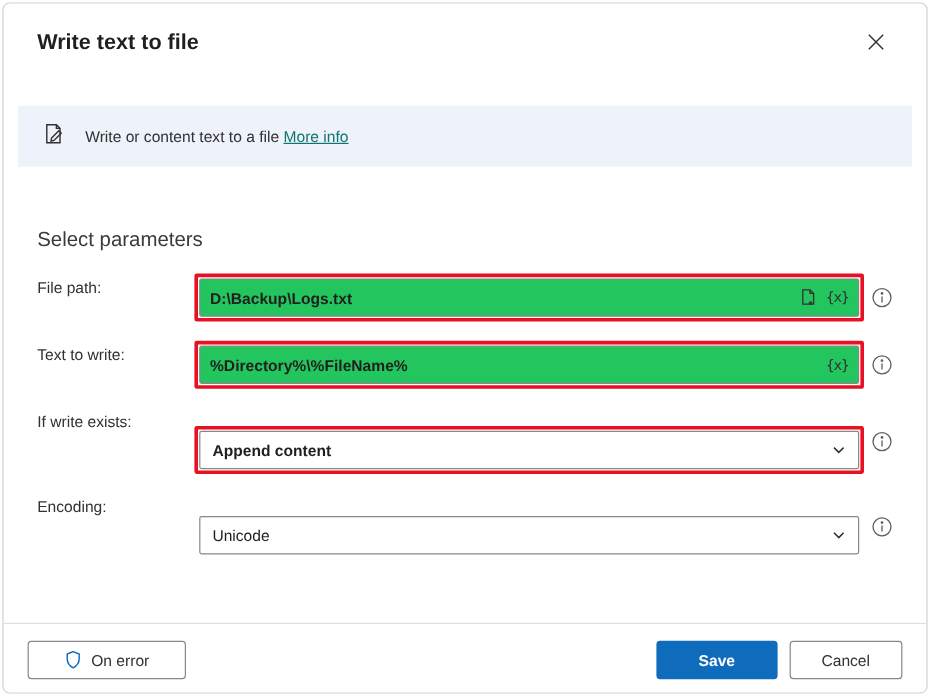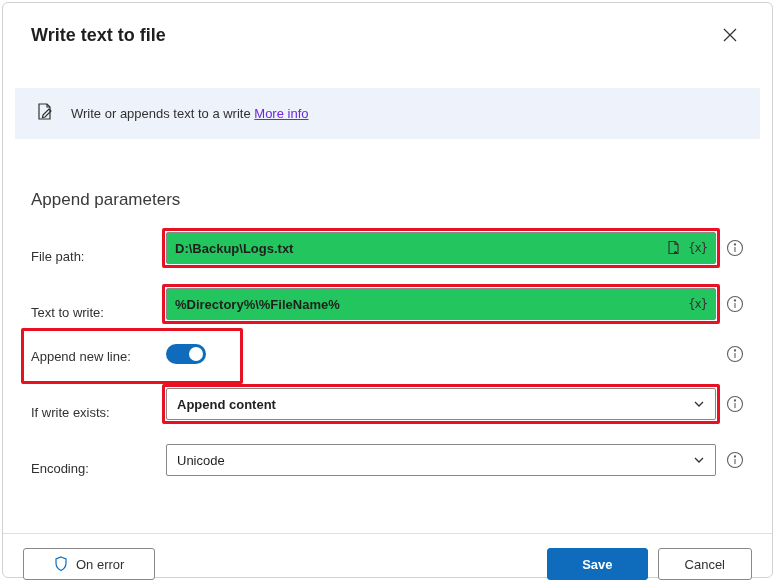--- a/index.html
+++ b/index.html
@@ -52,36 +52,36 @@
       gap: 16px;
     }
     .info-banner .banner-icon {
       flex-shrink: 0;
       color: #323130;
     }
     .info-banner .banner-text {
       color: #323130;
     }
     .info-banner a {
-      color: #6d28d9;
+      color: #0f766e;
       text-decoration: underline;
     }
     .content {
       flex: 1;
       padding: 28px 28px 10px 28px;
     }
     .section-title {
       font-size: 17px;
       font-weight: 400;
       color: #3b3a39;
       margin-bottom: 22px;
     }
     .param-row {
       display: flex;
-      align-items: flex-end;
+      align-items: flex-start;
       margin-bottom: 24px;
       position: relative;
     }
     .param-label {
       width: 135px;
       flex-shrink: 0;
       color: #323130;
     }
     .field-wrap {
       flex: 1;
@@ -115,20 +115,21 @@
     .select-input {
       flex: 1;
       height: 32px;
       border: 1px solid #8a8886;
       border-radius: 2px;
       padding: 0 10px;
       display: flex;
       align-items: center;
       justify-content: space-between;
       background: #fff;
+      margin-top: 15px;
     }
     .select-input .value {
       color: #201f1e;
     }
     .select-input .value.bold { font-weight: 600; }
     .chevron {
       color: #323130;
     }
     .info-icon {
       width: 18px;
@@ -212,26 +213,26 @@
 
   <div class="info-banner">
     <span class="banner-icon">
       <svg width="20" height="20" viewBox="0 0 20 20" fill="none" stroke="currentColor" stroke-width="1.2">
         <path d="M4 2 h8 l3 3 v12 h-11 z"></path>
         <path d="M12 2 v3 h3"></path>
         <path d="M8 13 l6 -6 l2 2 l-6 6 l-2.5 0.5 z"></path>
       </svg>
     </span>
     <span class="banner-text">
-      <span>Write or appends text to a write </span><a href="#">More info</a>
+      <span>Write or content text to a file </span><a href="#">More info</a>
     </span>
   </div>
 
   <div class="content">
-    <div class="section-title">Append parameters</div>
+    <div class="section-title">Select parameters</div>
 
     <div class="param-row">
       <div class="param-label">File path:</div>
       <div class="field-wrap">
         <div class="text-input">
           <span class="value">D:\Backup\Logs.txt</span>
           <span class="icons">
             <svg width="16" height="16" viewBox="0 0 16 16" fill="none" stroke="currentColor" stroke-width="1.1">
                 <path d="M3 1.5 h6 l3 3 v9 h-9 z"></path>
                 <path d="M9 1.5 v3 h3"></path>
@@ -264,38 +265,20 @@
         <span class="info-icon">
           <svg width="18" height="18" viewBox="0 0 18 18" fill="none" stroke="currentColor" stroke-width="1.1">
               <circle cx="9" cy="9" r="7.5"></circle>
               <circle cx="9" cy="5.5" r="0.6" fill="currentColor"></circle>
               <path d="M9 8 v5"></path>
             </svg>
         </span>
       </div>
     </div>
 
-    <div class="param-row" style="position:relative">
-      <div class="param-label">Append new line:</div>
-      <div class="field-wrap">
-        <div style="flex:1;display:flex;align-items:center">
-          <div class="toggle">
-            <div class="knob"></div>
-          </div>
-        </div>
-        <span class="info-icon">
-          <svg width="18" height="18" viewBox="0 0 18 18" fill="none" stroke="currentColor" stroke-width="1.1">
-              <circle cx="9" cy="9" r="7.5"></circle>
-              <circle cx="9" cy="5.5" r="0.6" fill="currentColor"></circle>
-              <path d="M9 8 v5"></path>
-            </svg>
-        </span>
-      </div>
-      <div class="highlight-red" style="top:-16px;left:-10px;width:222px;height:56px"></div>
-    </div>
 
     <div class="param-row">
       <div class="param-label">If write exists:</div>
       <div class="field-wrap">
         <div class="select-input" style="position:relative">
           <span class="value bold">Append content</span>
           <svg class="chevron" width="12" height="12" viewBox="0 0 12 12">
               <path d="M2 4 l4 4 l4 -4" fill="none" stroke="currentColor" stroke-width="1.3"></path>
             </svg>
           <div class="highlight-red" style="top:-5px;left:-5px;right:-5px;bottom:-5px"></div>

